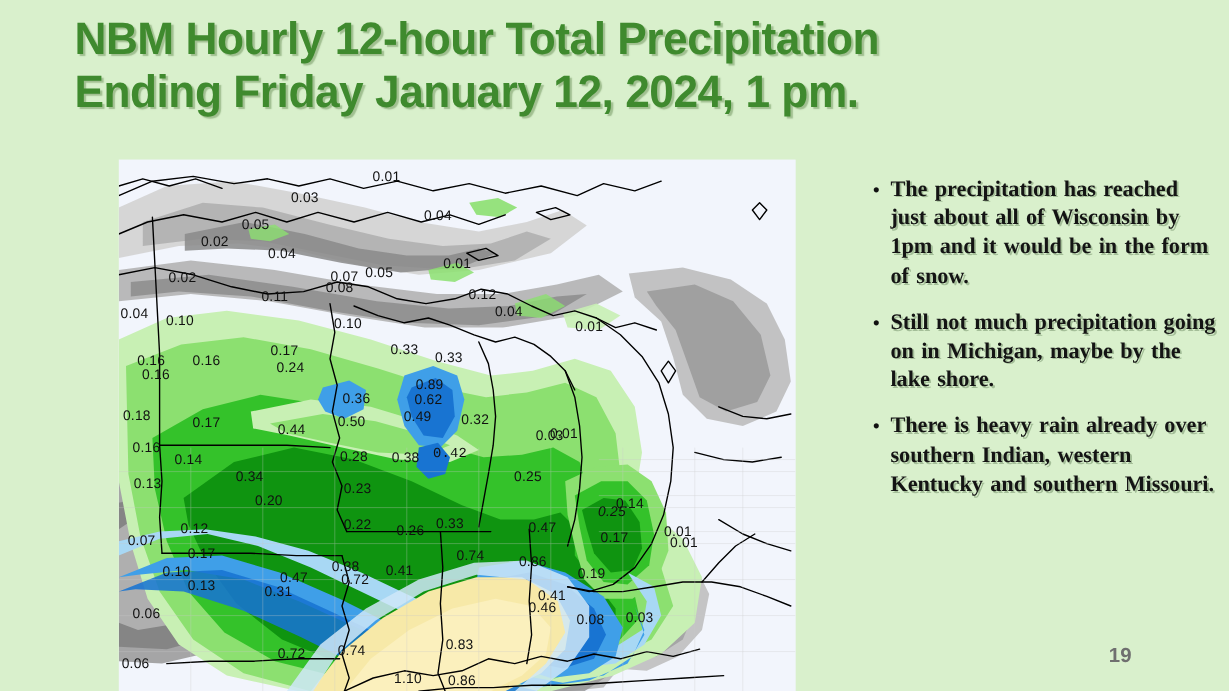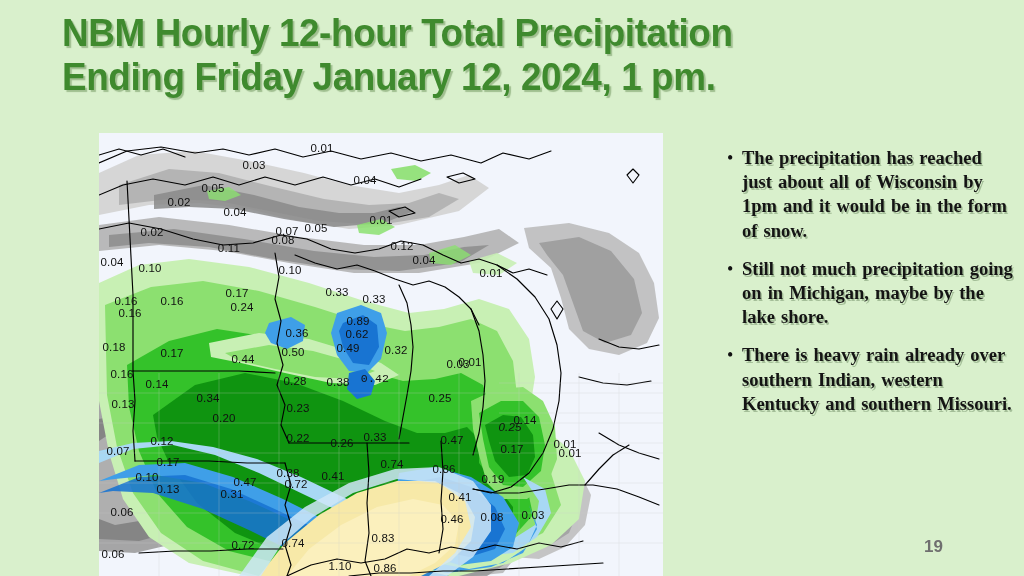--- a/index.html
+++ b/index.html
@@ -370,21 +370,21 @@
         <div class="val" style="left: 189px; top: 340px;">0.38</div>
         <div class="val" style="left: 234px; top: 343px;">0.41</div>
         <div class="val" style="left: 293px; top: 331px;">0.74</div>
         <div class="val" style="left: 345px; top: 336px;">0.86</div>
         <div class="val" style="left: 146px; top: 349px;">0.47</div>
         <div class="val" style="left: 133px; top: 361px;">0.31</div>
         <div class="val" style="left: 197px; top: 351px;">0.72</div>
         <div class="val" style="left: 394px; top: 346px;">0.19</div>
         <div class="val" style="left: 23px; top: 379px;">0.06</div>
         <div class="val" style="left: 361px; top: 364px;">0.41</div>
-        <div class="val" style="left: 353px; top: 374px; margin-top: 12px;">0.46</div>
+        <div class="val" style="left: 353px; top: 374px;">0.46</div>
         <div class="val" style="left: 393px; top: 384px;">0.08</div>
         <div class="val" style="left: 434px; top: 382px;">0.03</div>
         <div class="val" style="left: 144px; top: 412px;">0.72</div>
         <div class="val" style="left: 194px; top: 410px;">0.74</div>
         <div class="val" style="left: 284px; top: 405px;">0.83</div>
         <div class="val" style="left: 14px; top: 421px;">0.06</div>
         <div class="val" style="left: 241px; top: 433px;">1.10</div>
         <div class="val" style="left: 286px; top: 435px;">0.86</div>
       </div>
   </div>

